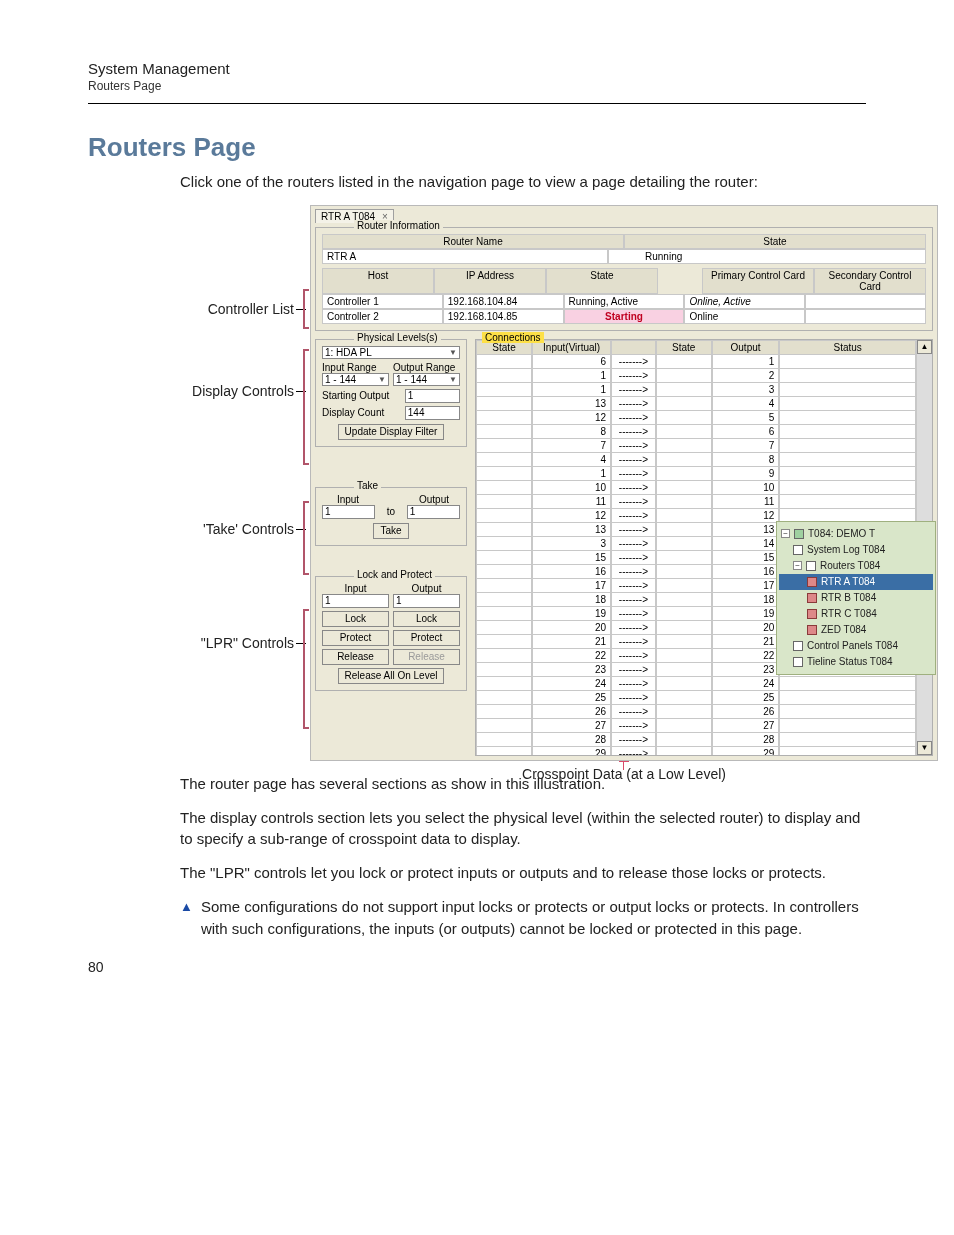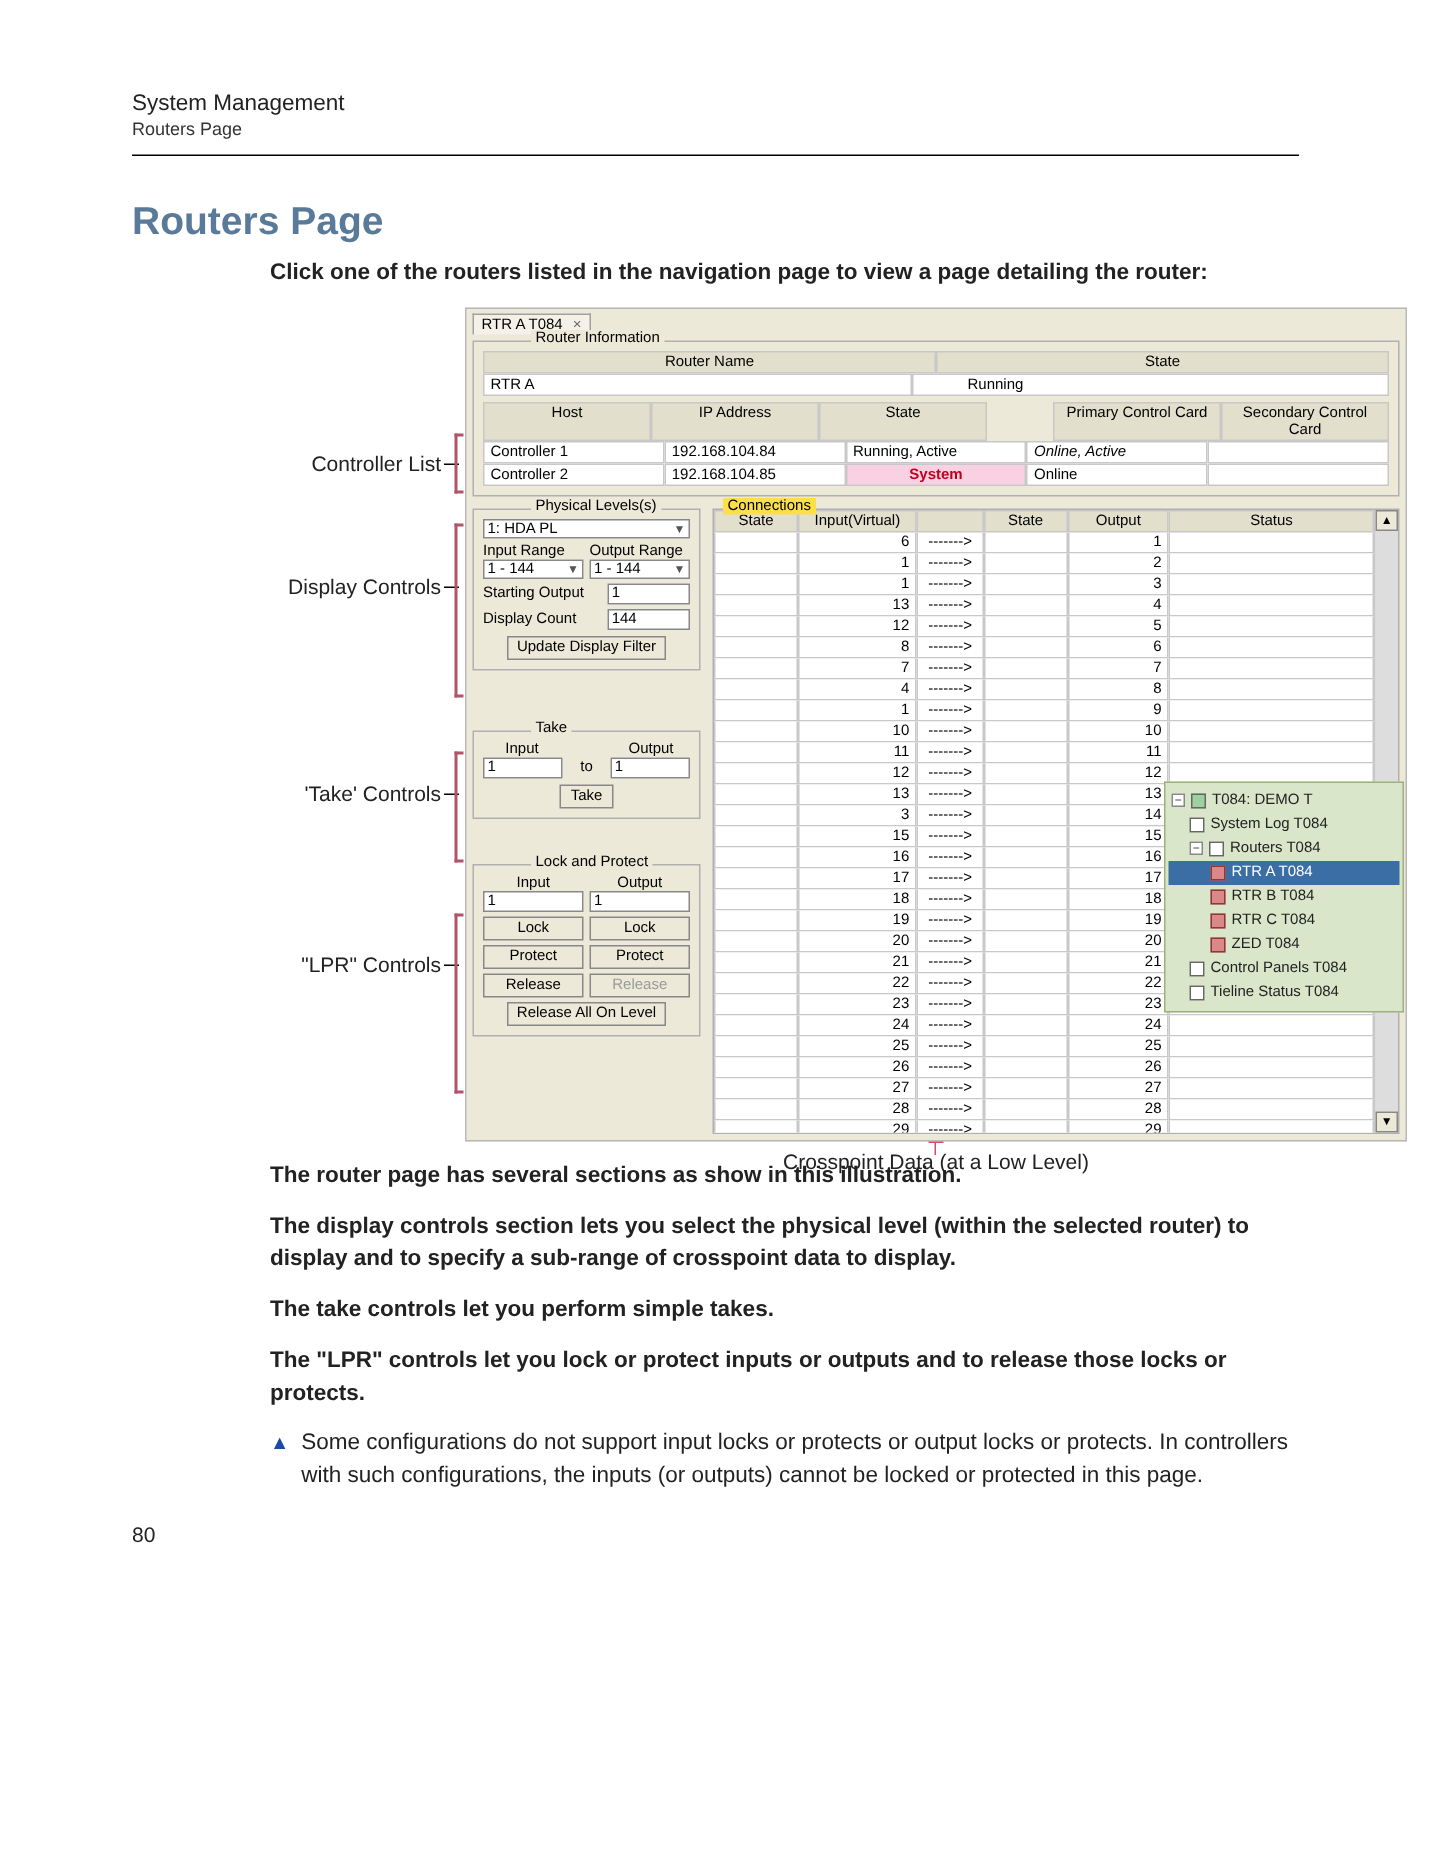--- a/index.html
+++ b/index.html
@@ -17,21 +17,21 @@
   }
   .runhead-title { font-size: 15px; margin-bottom: 2px; }
   .runhead-sub   { font-size: 12px; color: #333; margin-bottom: 10px; }
   .runhead-rule  { border: none; border-top: 1px solid #000; margin: 0 0 28px 0; }
   h1.section-title {
     font-size: 26px;
     font-weight: bold;
     color: #5a7a9a;
     margin: 0 0 8px 0;
   }
-  .intro, .para { font-size: 15px; line-height: 1.45; margin: 0 0 12px 4px; color: #222; font-weight: bold; }
+  .intro, .para { font-size: 15px; line-height: 1.45; margin: 0 0 12px 4px; color: #222; }
   .indent { margin-left: 92px; }
   .figure-wrap {
     position: relative;
     margin: 8px 0 8px 0;
     min-height: 560px;
   }
   
   .callout {
     position: absolute;
     font-size: 14px;
@@ -264,21 +264,21 @@
             <div class="row">
               <div class="td white left" style="flex:1.2;">Controller 1</div>
               <div class="td white left" style="flex:1.2;">192.168.104.84</div>
               <div class="td white left" style="flex:1.2;">Running, Active</div>
               <div class="td white left" style="flex:1.2;font-style:italic;">Online, Active</div>
               <div class="td white left" style="flex:1.2;"></div>
             </div>
             <div class="row">
               <div class="td white left" style="flex:1.2;">Controller 2</div>
               <div class="td white left" style="flex:1.2;">192.168.104.85</div>
-              <div class="td offline" style="flex:1.2;">System</div>
+              <div class="td offline" style="flex:1.2;">Starting</div>
               <div class="td white left" style="flex:1.2;">Online</div>
               <div class="td white left" style="flex:1.2;"></div>
             </div>
           </div>
       </div>
 
       <div style="display:flex;">
         <div style="width:160px;">
           <div class="group">
             <span class="legend">Physical Levels(s)</span>
@@ -657,21 +657,20 @@
     </div>
 
     <div style="position:absolute;left:222px;top:556px;width:628px;">
       <div class="caption-marker"></div>
       <div class="caption-center">Crosspoint Data (at a Low Level)</div>
     </div>
   </div>
 
   <p class="para indent">The router page has several sections as show in this illustration.</p>
   <p class="para indent">The display controls section lets you select the physical level (within the selected router) to display and to specify a sub-range of crosspoint data to display.</p>
-  <p class="para indent">The take controls let you perform simple takes.</p>
   <p class="para indent">The "LPR" controls let you lock or protect inputs or outputs and to release those locks or protects.</p>
 
   <div class="note">
     <span class="tri">▲</span>
     <span>Some configurations do not support input locks or protects or output locks or protects. In controllers with such configurations, the inputs (or outputs) cannot be locked or protected in this page.</span>
   </div>
 
   <div class="page-num">80</div>
 </div>
 

